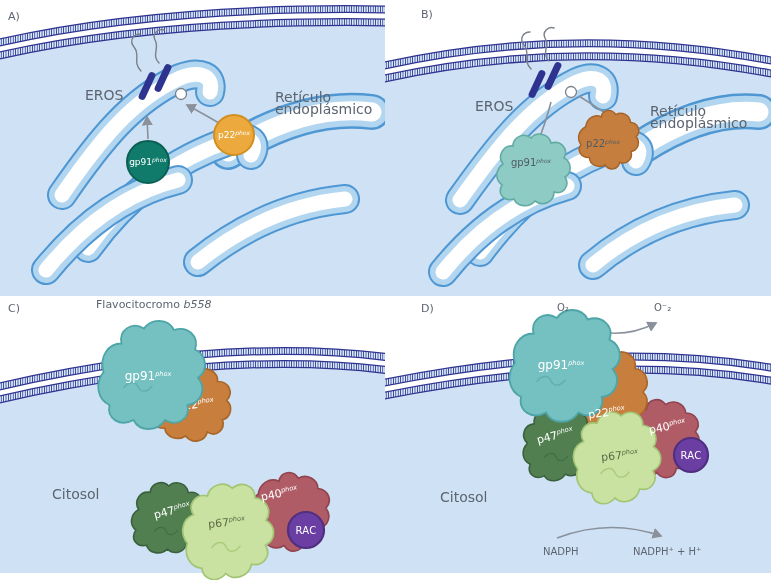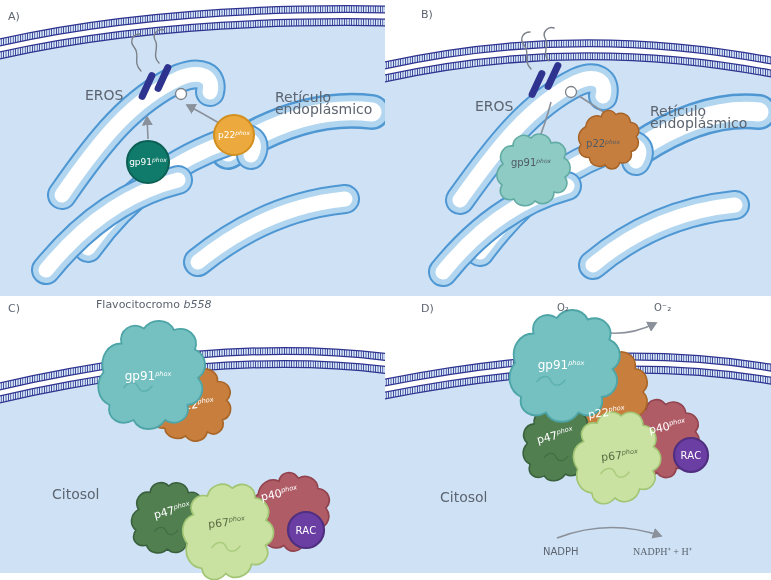--- a/index.html
+++ b/index.html
@@ -203,16 +203,16 @@
         <text class="plabel" transform="translate(283,134) rotate(-12)" text-anchor="middle"><tspan>p40</tspan><tspan class="sup" dy="-4">phox</tspan></text>
         <text class="raclabel" transform="translate(306,163)" text-anchor="middle">RAC</text>
       </g>
       <path d="M 172 242 Q 224 222 276 240" fill="none" stroke="#8b919b" stroke-width="1.6" marker-end="url(#ah)"></path>
     </svg>
     <div class="tag" style="left:36px;top:6px;">D)</div>
     <div class="lbl small" style="left:172px;top:6px;">O₂</div>
     <div class="lbl small" style="left:258px;top:6px;margin-left:11px;">O⁻₂</div>
     <div class="lbl" style="left:55px;top:196px;">Citosol</div>
     <div class="lbl small" style="left:158px;top:250px;text-align:center;">NADPH</div>
-    <div class="lbl small" style="left:248px;top:250px;font-family:Liberation Serif, serif;">NADPH⁺ + H⁺</div>
+    <div class="lbl small" style="left:248px;top:250px;">NADPH⁺ + H⁺</div>
   </section>
 
 </div>
 
 </body></html>

